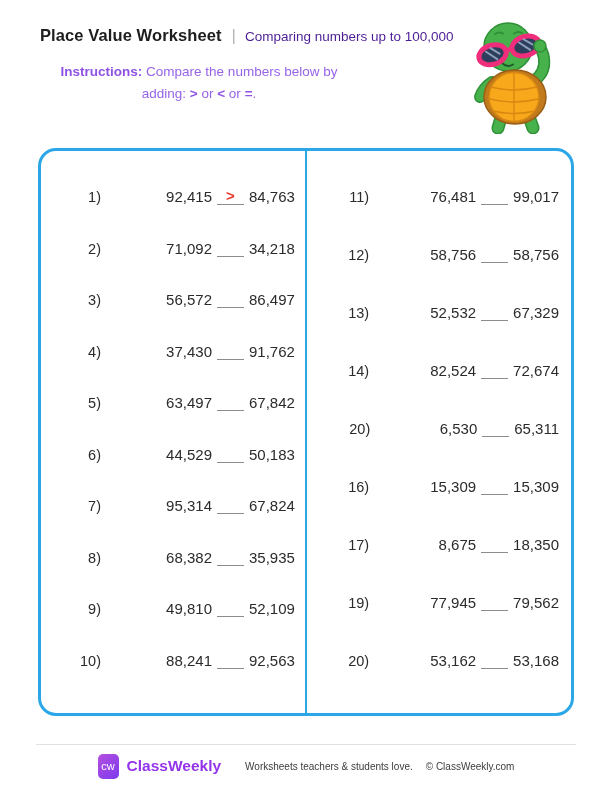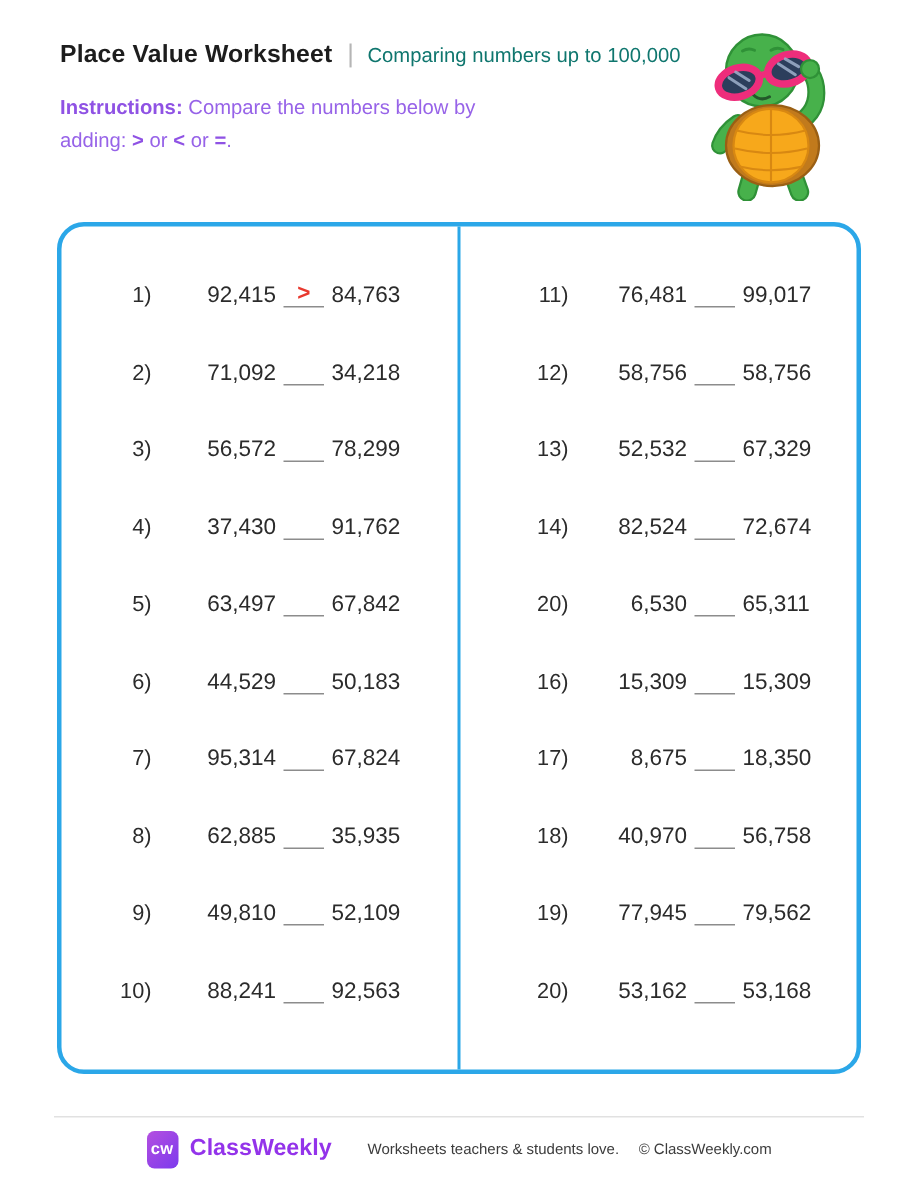--- a/index.html
+++ b/index.html
@@ -4,59 +4,59 @@
 <style>
   * { margin:0; padding:0; box-sizing:border-box; }
   html,body { width:612px; height:792px; background:#fff;
     font-family:"Liberation Sans","DejaVu Sans",sans-serif; }
   .page { position:relative; width:612px; height:792px; background:#fff; overflow:hidden; }
 
   
   .hdr { position:absolute; top:26px; left:40px; display:flex; align-items:baseline; white-space:nowrap; }
   .hdr .title { font-size:16.5px; font-weight:700; color:#1d1d1d; letter-spacing:.1px; }
   .hdr .sep { font-size:17px; color:#b5b5b5; font-weight:300; margin:0 9px 0 10px; }
-  .hdr .subtitle { font-size:13.5px; color:#0f766e; }
+  .hdr .subtitle { font-size:13.5px; color:#4c1d95; }
 
   
   .instr { position:absolute; top:61px; left:40px; width:318px;
-    font-size:13.5px; line-height:1.6; color:#9763e8; }
+    font-size:13.5px; line-height:1.6; color:#9763e8;text-align:center; }
   .instr b { font-weight:700; color:#8f52e4; }
 
   
   .turtle { position:absolute; top:16px; right:42px; width:112px; height:118px; }
 
   
   .box { position:absolute; top:148px; left:38px; width:536px; height:568px;
     border:3px solid #2ba7e8; border-radius:18px; }
   .vdiv { position:absolute; top:0; bottom:0; left:264px; width:2px; background:#2ba7e8; }
   .col { position:absolute; top:0; bottom:0; display:flex; flex-direction:column;
     justify-content:space-between; padding-top:37px; padding-bottom:40px; }
   .col-left  { left:0;  width:264px; }
-  .col-right { left:266px; right:12px; }
+  .col-right { left:266px; right:12px;align-items:flex-end; }
   .row { display:flex; align-items:baseline; height:21px; font-size:15px; color:#2b2b2b; }
   .pn { text-align:right; font-size:14.5px; color:#2b2b2b; }
   .col-left  .pn { flex:0 0 60px; }
   .col-right .pn { flex:0 0 72px; }
   .col-left  .ex { margin-left:30px; }
   .col-right .ex { margin-left:26px; }
   .ex { display:flex; align-items:baseline; }
-  .na { display:inline-block; width:53px; text-align:right; }
+  .na { display:inline-block; width:53px; text-align:right;margin-left:28px; }
   .nb { display:inline-block; }
   .blank { display:inline-block; width:27px; margin:0 5px; height:13px;
     border-bottom:1.7px solid #8c8c8c; position:relative; align-self:flex-end; }
   .ans { position:absolute; left:50%; bottom:1px; transform:translateX(-50%);
     color:#e8392f; font-size:15px; font-weight:600; line-height:1; }
 
   
   .fdiv { position:absolute; top:744px; left:36px; width:540px; height:1px; background:#e1e1e1; }
   .footer { position:absolute; top:751px; left:0; width:612px; height:30px;
     display:flex; align-items:center; justify-content:center; }
   .logo { width:21px; height:25px; border-radius:5px;
     background:linear-gradient(135deg,#b44fe0,#7c3aed);
-    color:#fff; font-size:11px; font-weight:700; display:flex;
+    color:#fff; font-size:11px; font-weight:400; display:flex;
     align-items:center; justify-content:center; letter-spacing:.2px; }
   .brand { font-size:15.5px; font-weight:700; color:#9333ea; margin-left:8px;text-align:center; }
   .tagline { font-size:10px; color:#3c3c3c; margin-left:24px; }
   .copyright { font-size:10px; color:#3c3c3c; margin-left:13px; }
 </style>
 </head>
 <body>
 
 <div class="page">
 
@@ -131,21 +131,21 @@
             <span class="nb">34,218</span>
           </span>
         </div>
       <div class="row">
           <span class="pn">3)</span>
           <span class="ex">
             <span class="na">56,572</span>
             <span class="blank">
               <span class="ans"></span>
             </span>
-            <span class="nb">78,299</span>
+            <span class="nb">86,497</span>
           </span>
         </div>
       <div class="row">
           <span class="pn">4)</span>
           <span class="ex">
             <span class="na">37,430</span>
             <span class="blank">
               <span class="ans"></span>
             </span>
             <span class="nb">91,762</span>
@@ -177,21 +177,21 @@
             <span class="na">95,314</span>
             <span class="blank">
               <span class="ans"></span>
             </span>
             <span class="nb">67,824</span>
           </span>
         </div>
       <div class="row">
           <span class="pn">8)</span>
           <span class="ex">
-            <span class="na">62,885</span>
+            <span class="na">68,382</span>
             <span class="blank">
               <span class="ans"></span>
             </span>
             <span class="nb">35,935</span>
           </span>
         </div>
       <div class="row">
           <span class="pn">9)</span>
           <span class="ex">
             <span class="na">49,810</span>
@@ -275,30 +275,20 @@
           </span>
         </div>
       <div class="row">
           <span class="pn">17)</span>
           <span class="ex">
             <span class="na">8,675</span>
             <span class="blank">
               <span class="ans"></span>
             </span>
             <span class="nb">18,350</span>
-          </span>
-        </div>
-      <div class="row">
-          <span class="pn">18)</span>
-          <span class="ex">
-            <span class="na">40,970</span>
-            <span class="blank">
-              <span class="ans"></span>
-            </span>
-            <span class="nb">56,758</span>
           </span>
         </div>
       <div class="row">
           <span class="pn">19)</span>
           <span class="ex">
             <span class="na">77,945</span>
             <span class="blank">
               <span class="ans"></span>
             </span>
             <span class="nb">79,562</span>

